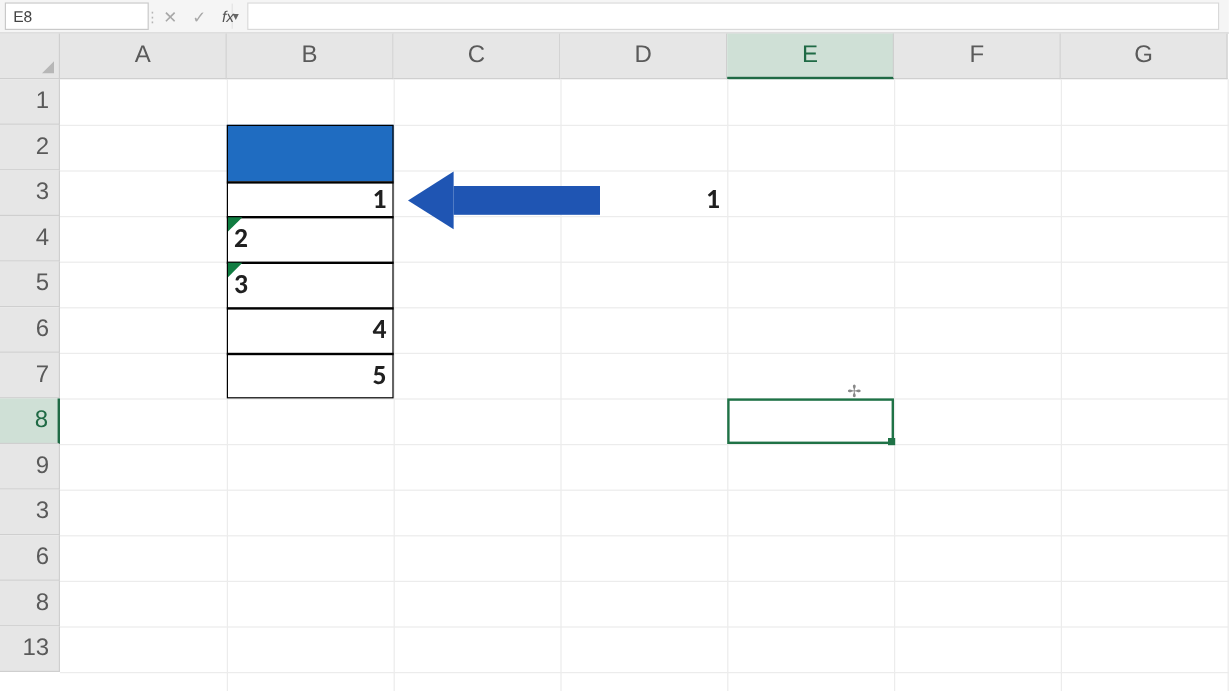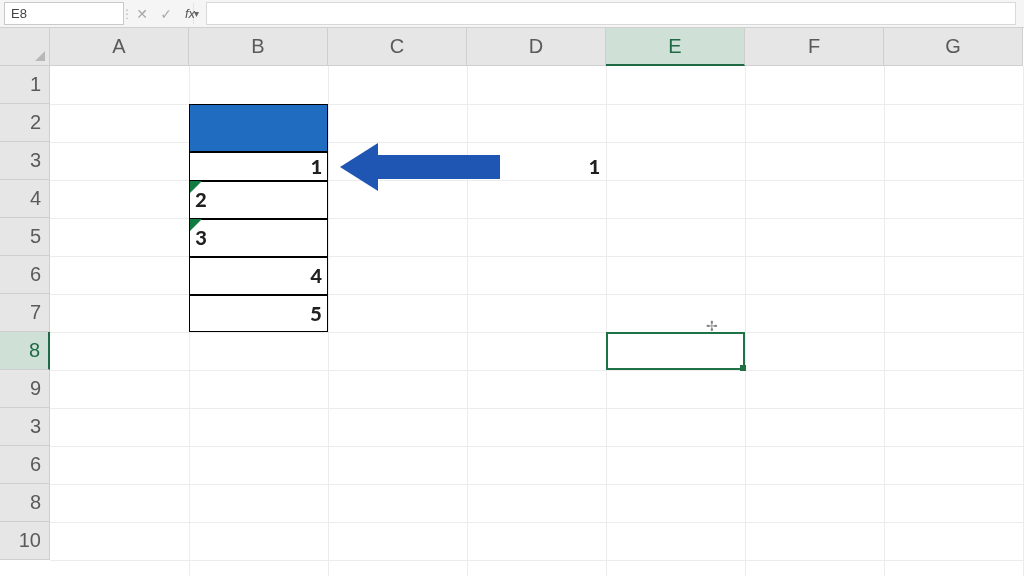--- a/index.html
+++ b/index.html
@@ -264,21 +264,21 @@
       <div class="rowhead">3</div>
       <div class="rowhead">4</div>
       <div class="rowhead">5</div>
       <div class="rowhead">6</div>
       <div class="rowhead">7</div>
       <div class="rowhead active">8</div>
       <div class="rowhead">9</div>
       <div class="rowhead">3</div>
       <div class="rowhead">6</div>
       <div class="rowhead">8</div>
-      <div class="rowhead">10</div>
+      <div class="rowhead">13</div>
     </div>
 
   <div class="grid" id="grid">
 
     <div id="gridlines">
         <div class="gridbg-col" style="left: 139px; width: 0px;"></div>
         <div class="gridbg-col" style="left: 278px; width: 0px;"></div>
         <div class="gridbg-col" style="left: 417px; width: 0px;"></div>
         <div class="gridbg-col" style="left: 556px; width: 0px;"></div>
         <div class="gridbg-col" style="left: 695px; width: 0px;"></div>

